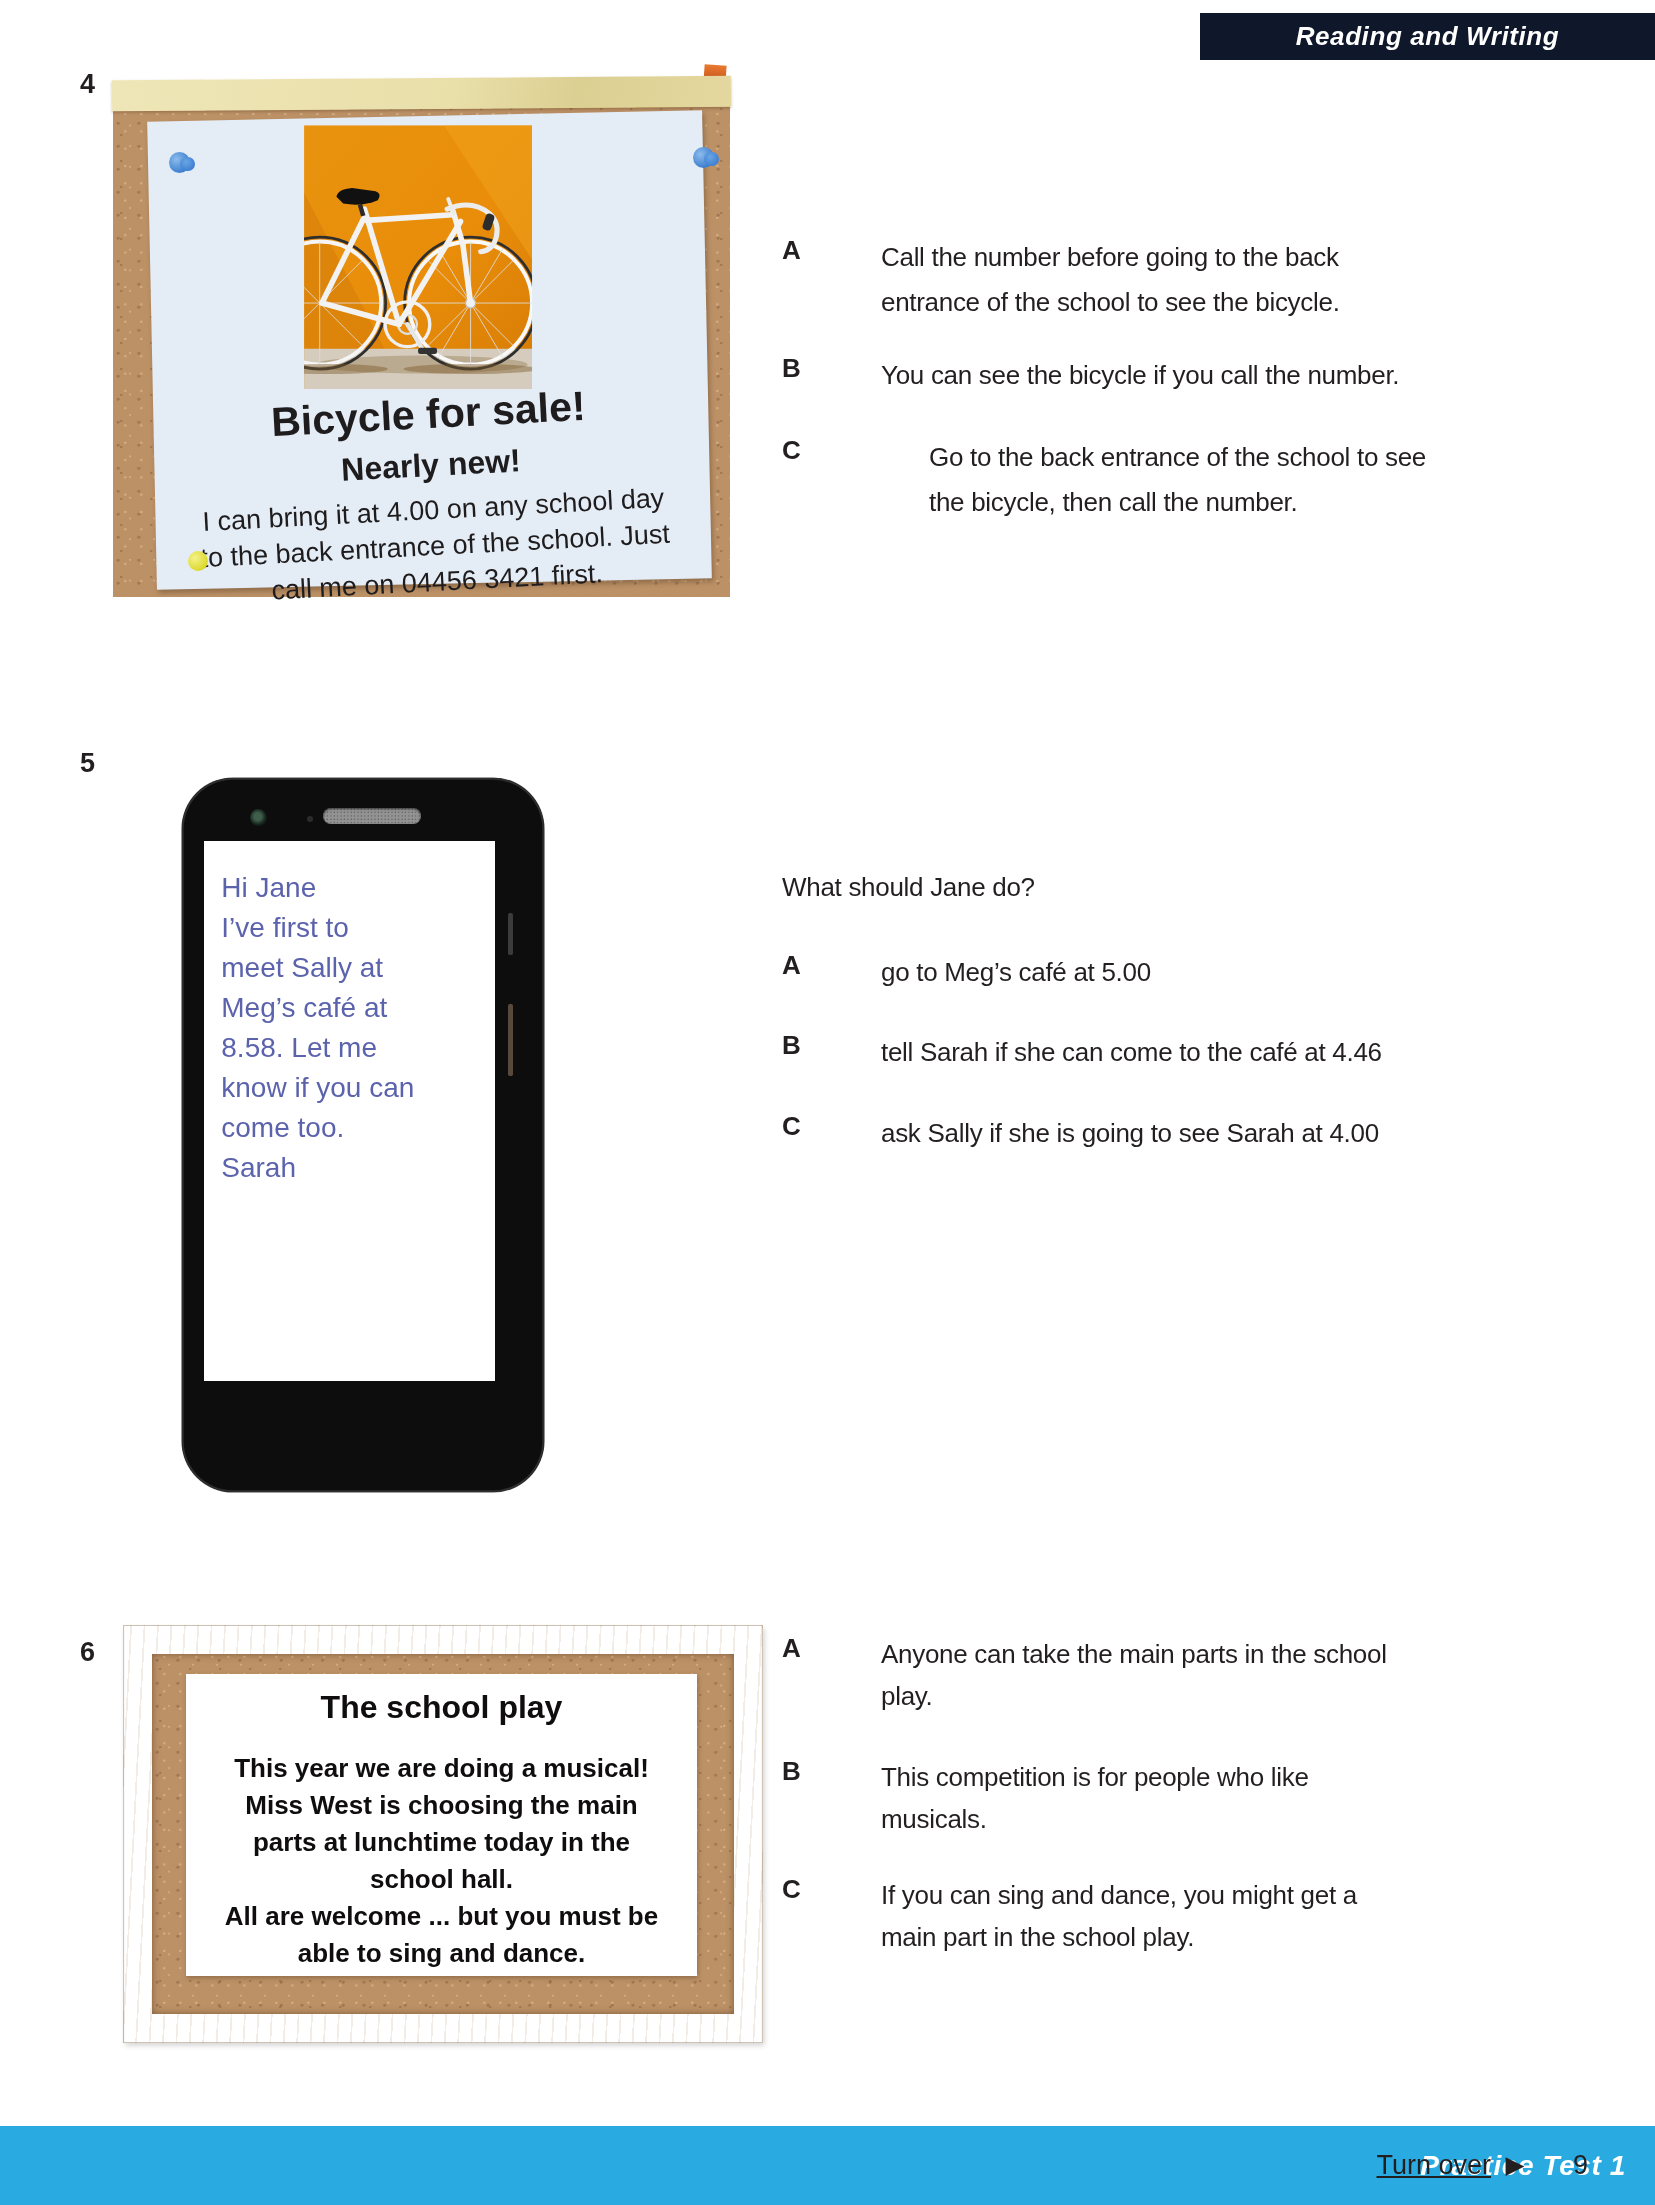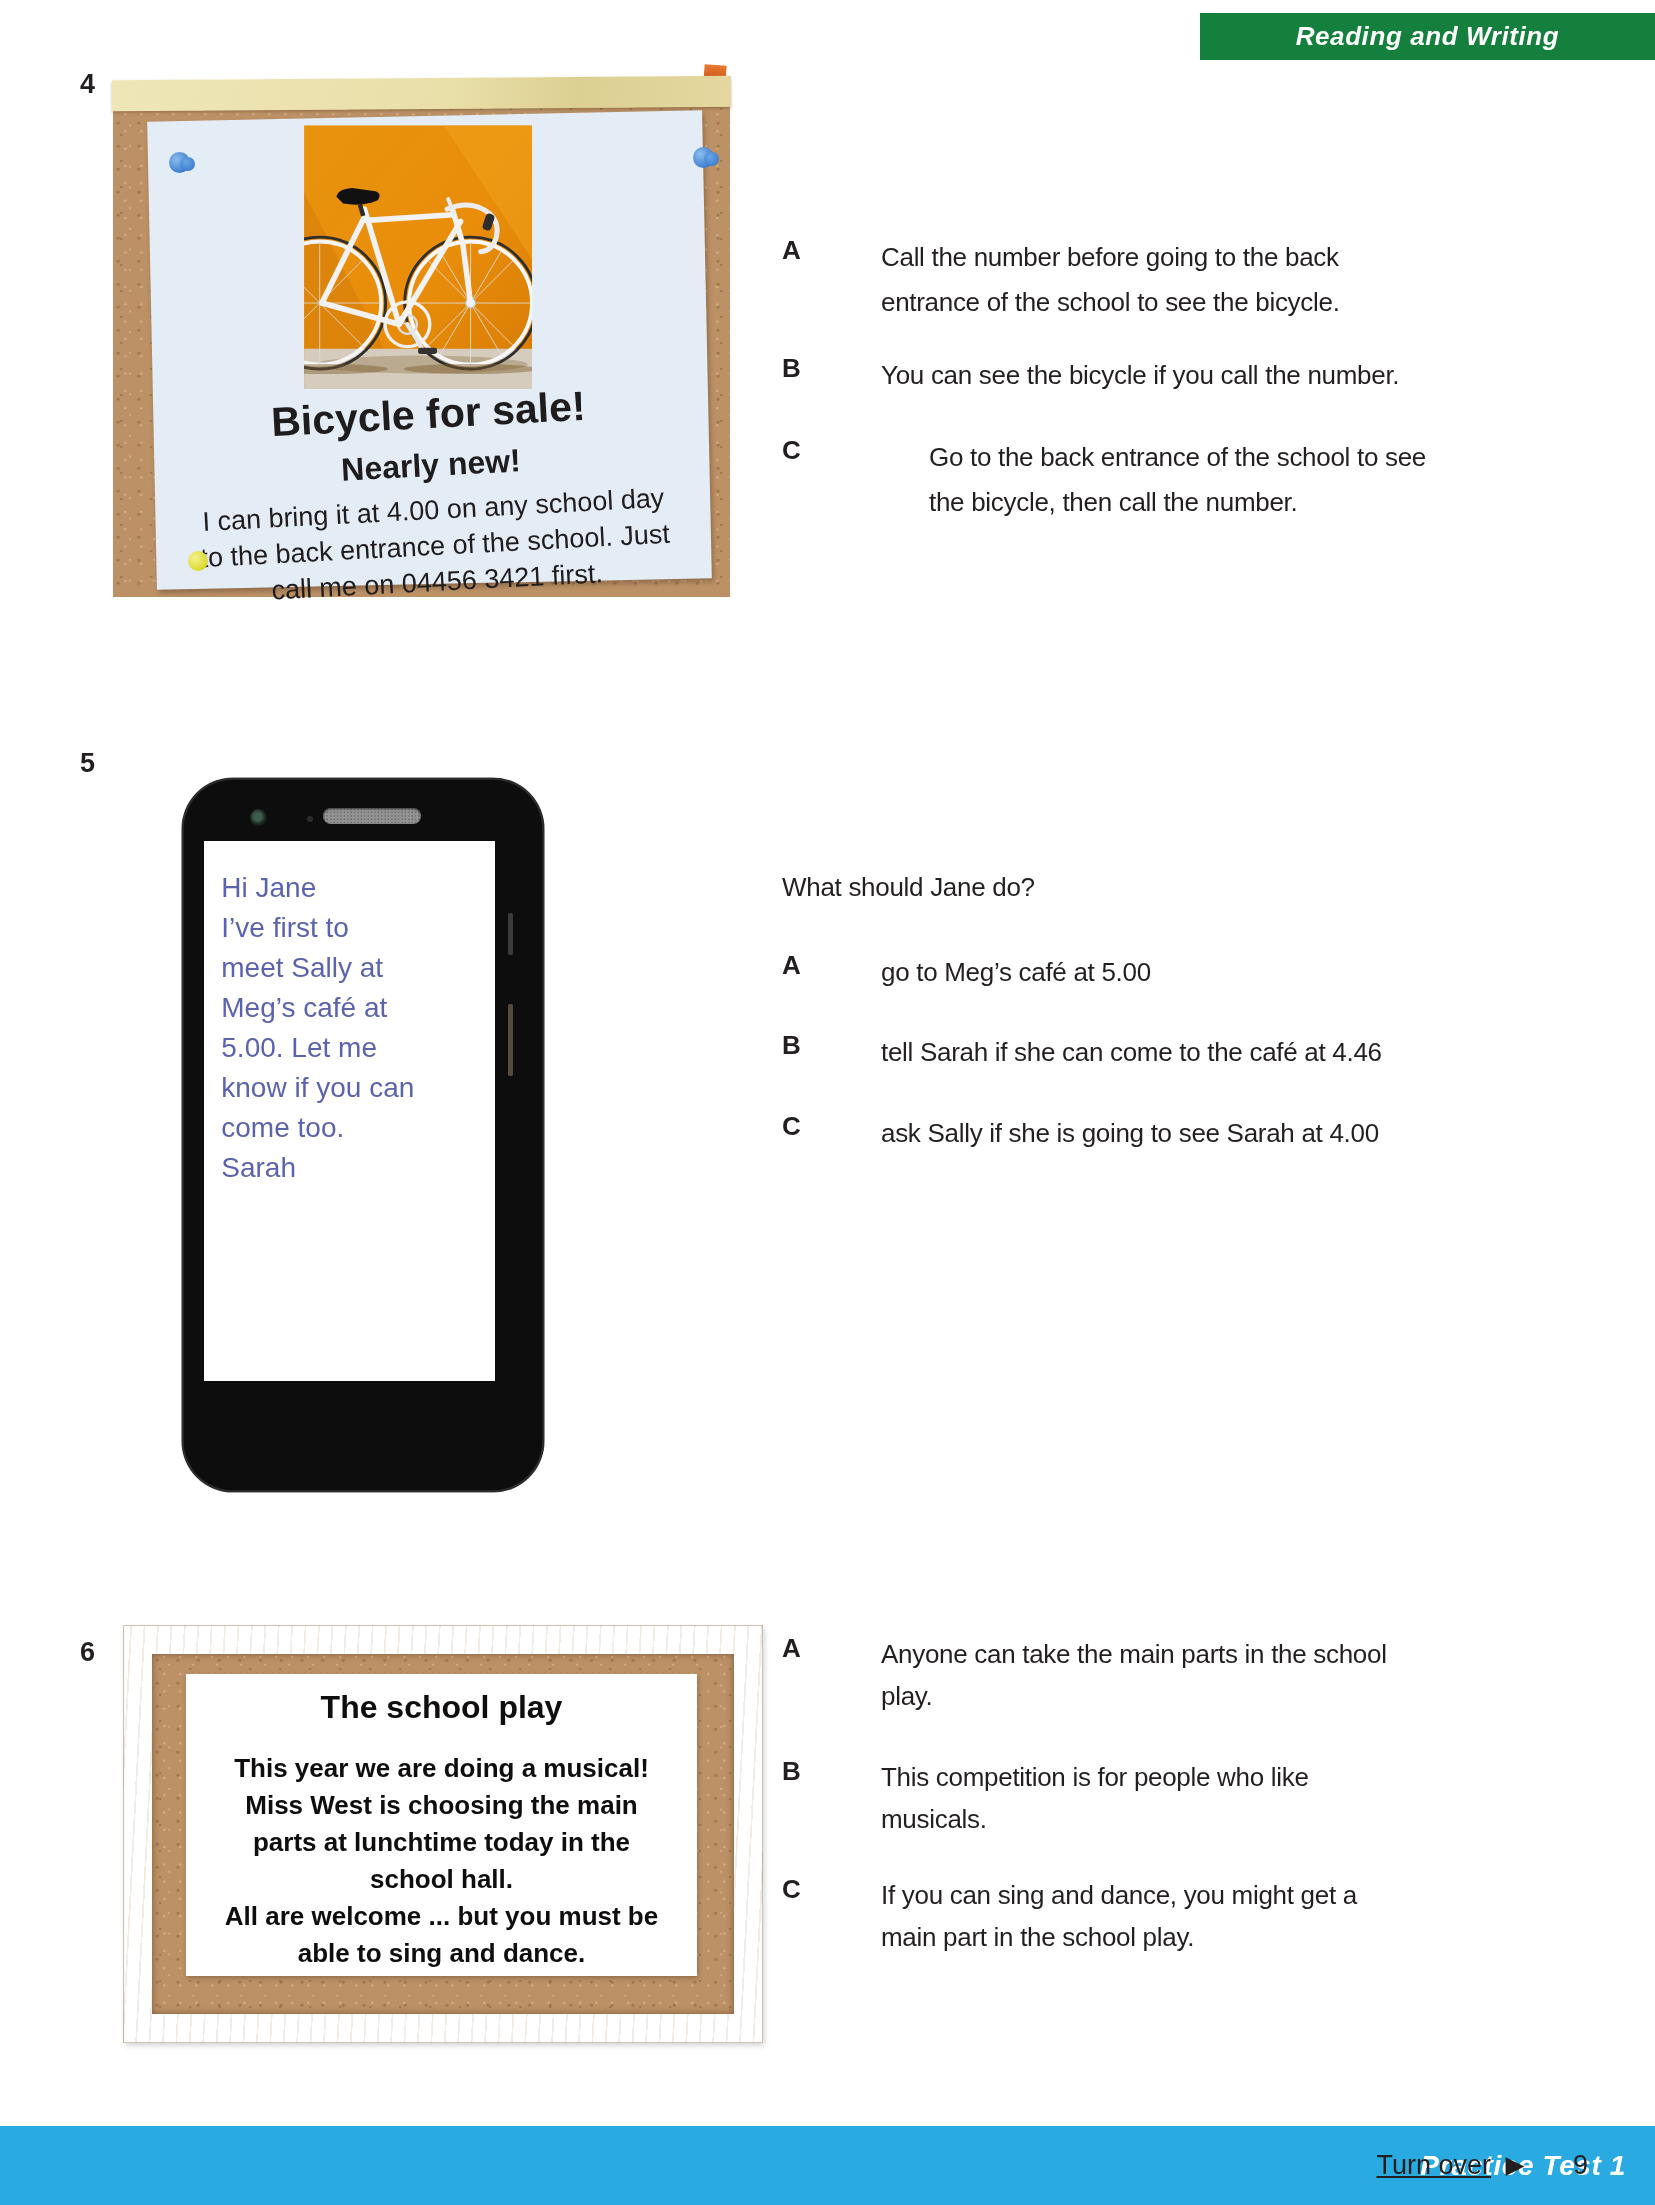--- a/index.html
+++ b/index.html
@@ -1,21 +1,21 @@
 <!DOCTYPE html>
 <html style="font-size:9px"><head>
 <meta charset="utf-8">
 <style>
   html,body{margin:0;padding:0;}
   body{width:1655px;height:2205px;position:relative;background:#ffffff;
        font-family:"Liberation Sans","DejaVu Sans",sans-serif;color:#231f20;overflow:hidden;}
   .abs{position:absolute;}
 
   
-  .header-badge{left:1200px;top:13.4px;width:455px;height:47px;background:#15803d;
+  .header-badge{left:1200px;top:13.4px;width:455px;height:47px;background:#0f172a;
     display:flex;align-items:center;justify-content:center;}
   .header-badge span{color:#fff;font-size:26px;font-weight:bold;font-style:italic;letter-spacing:0.6px;}
   .footer-bar{left:0;top:2126px;width:1655px;height:79px;background:#29abe2;}
   .footer-test{left:0;top:2126px;width:1626px;height:79px;display:flex;align-items:center;justify-content:flex-end;}
   .footer-test span{color:#fff;font-size:28px;font-weight:bold;font-style:italic;letter-spacing:0.6px;}
   .footer-right{right:67px;top:2126px;height:79px;display:flex;align-items:center;gap:14.5px;}
   .footer-right .turn{font-size:27px;color:#231f20;text-decoration:underline;}
   .footer-right .tri{font-size:24.6px;color:#231f20;line-height:1;}
   .footer-right .pageno{font-size:27px;color:#231f20;margin-left:34px;}
 
@@ -195,21 +195,21 @@
   <div class="abs cam" style="left:68px;top:31px;"></div>
   <div class="abs camdot" style="left:125px;top:38px;"></div>
   <div class="abs speaker" style="left:141px;top:30px;"></div>
   <div class="abs phone-screen" style="left:22.3px;top:63px;width:291px;height:540px;">
     <div class="abs" style="left:17px;top:27px;">
       <div class="msg-line">Hi Jane</div>
       <div class="msg-line"></div>
       <div class="msg-line">I’ve first to</div>
       <div class="msg-line">meet Sally at</div>
       <div class="msg-line">Meg’s café at</div>
-      <div class="msg-line">5.00. Let me</div>
+      <div class="msg-line">8.58. Let me</div>
       <div class="msg-line">know if you can</div>
       <div class="msg-line">come too.</div>
       <div class="msg-line"></div>
       <div class="msg-line">Sarah</div>
     </div>
   </div>
   <div class="abs sidebtn" style="left:326px;top:135px;height:42px;background:#3b3b3b;"></div>
   <div class="abs sidebtn" style="left:326px;top:226px;height:72px;background:#574a3c;"></div>
 </div>
 

